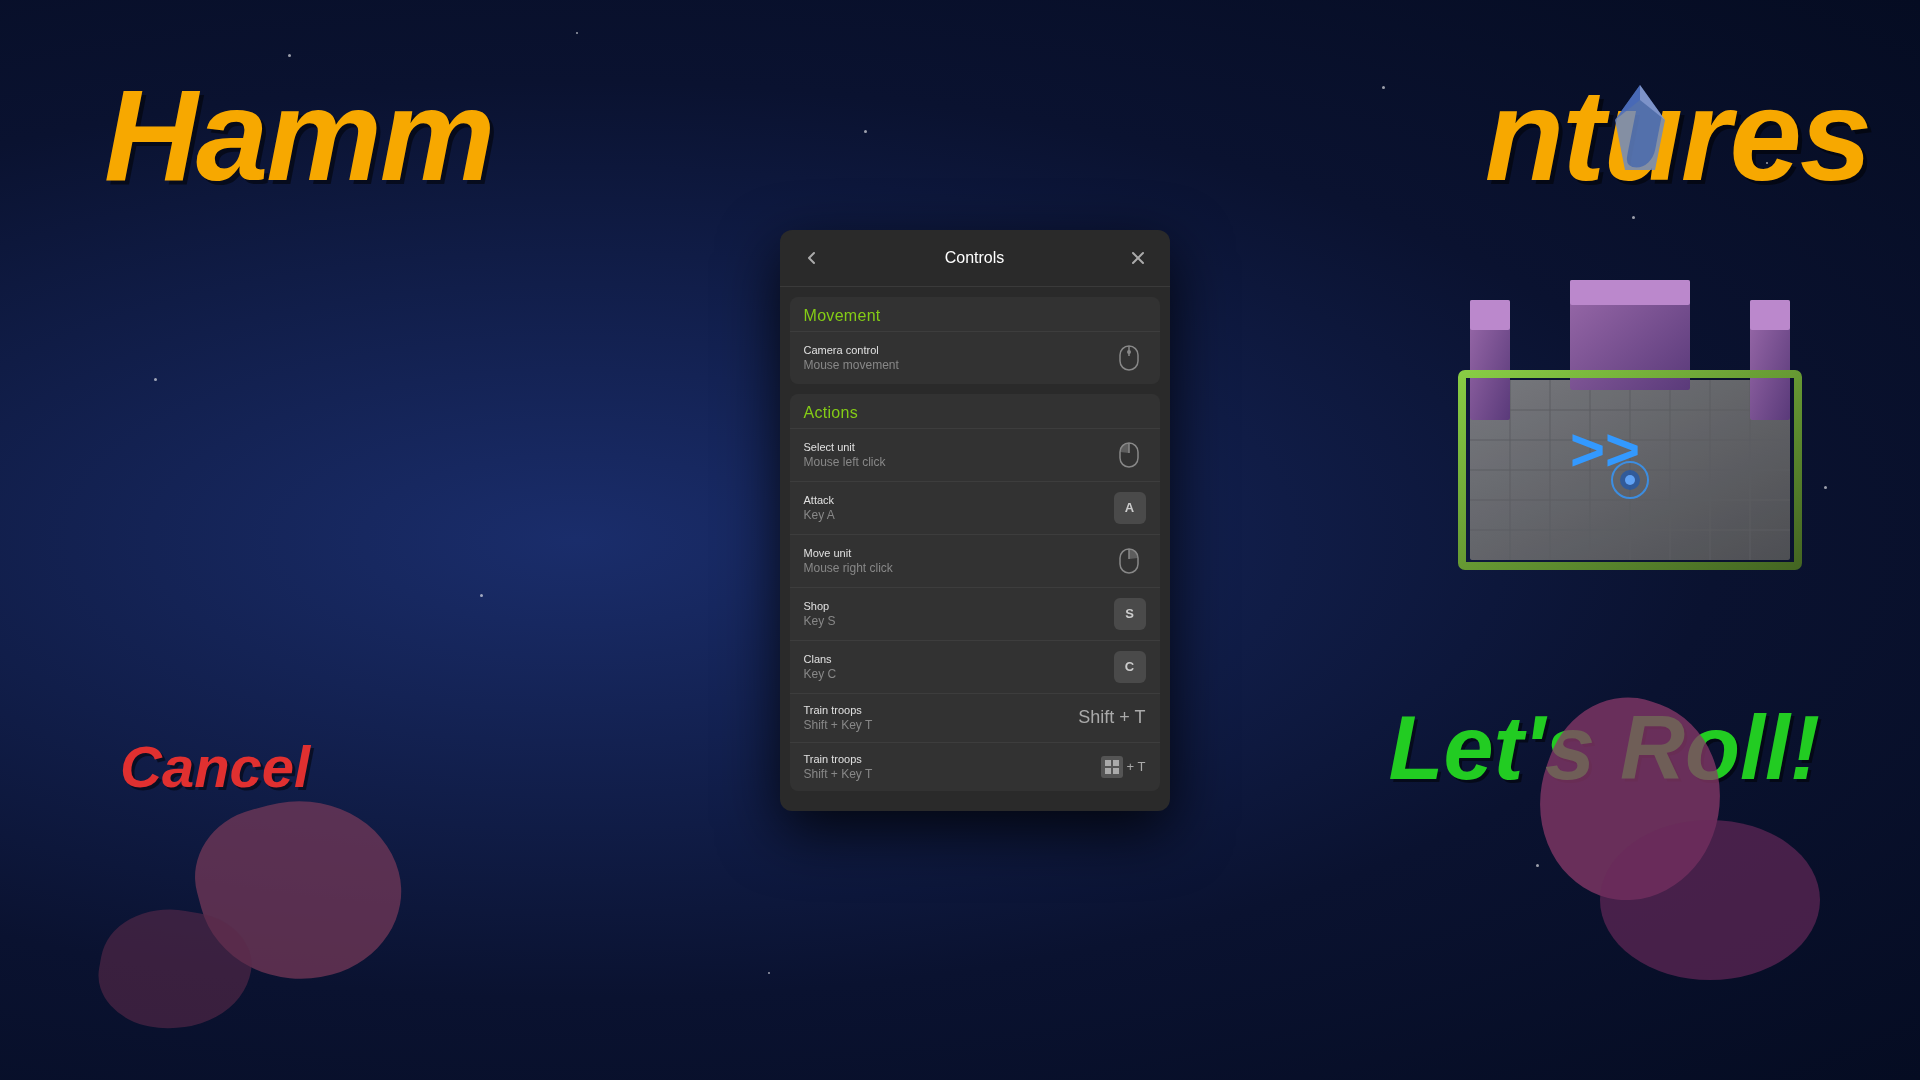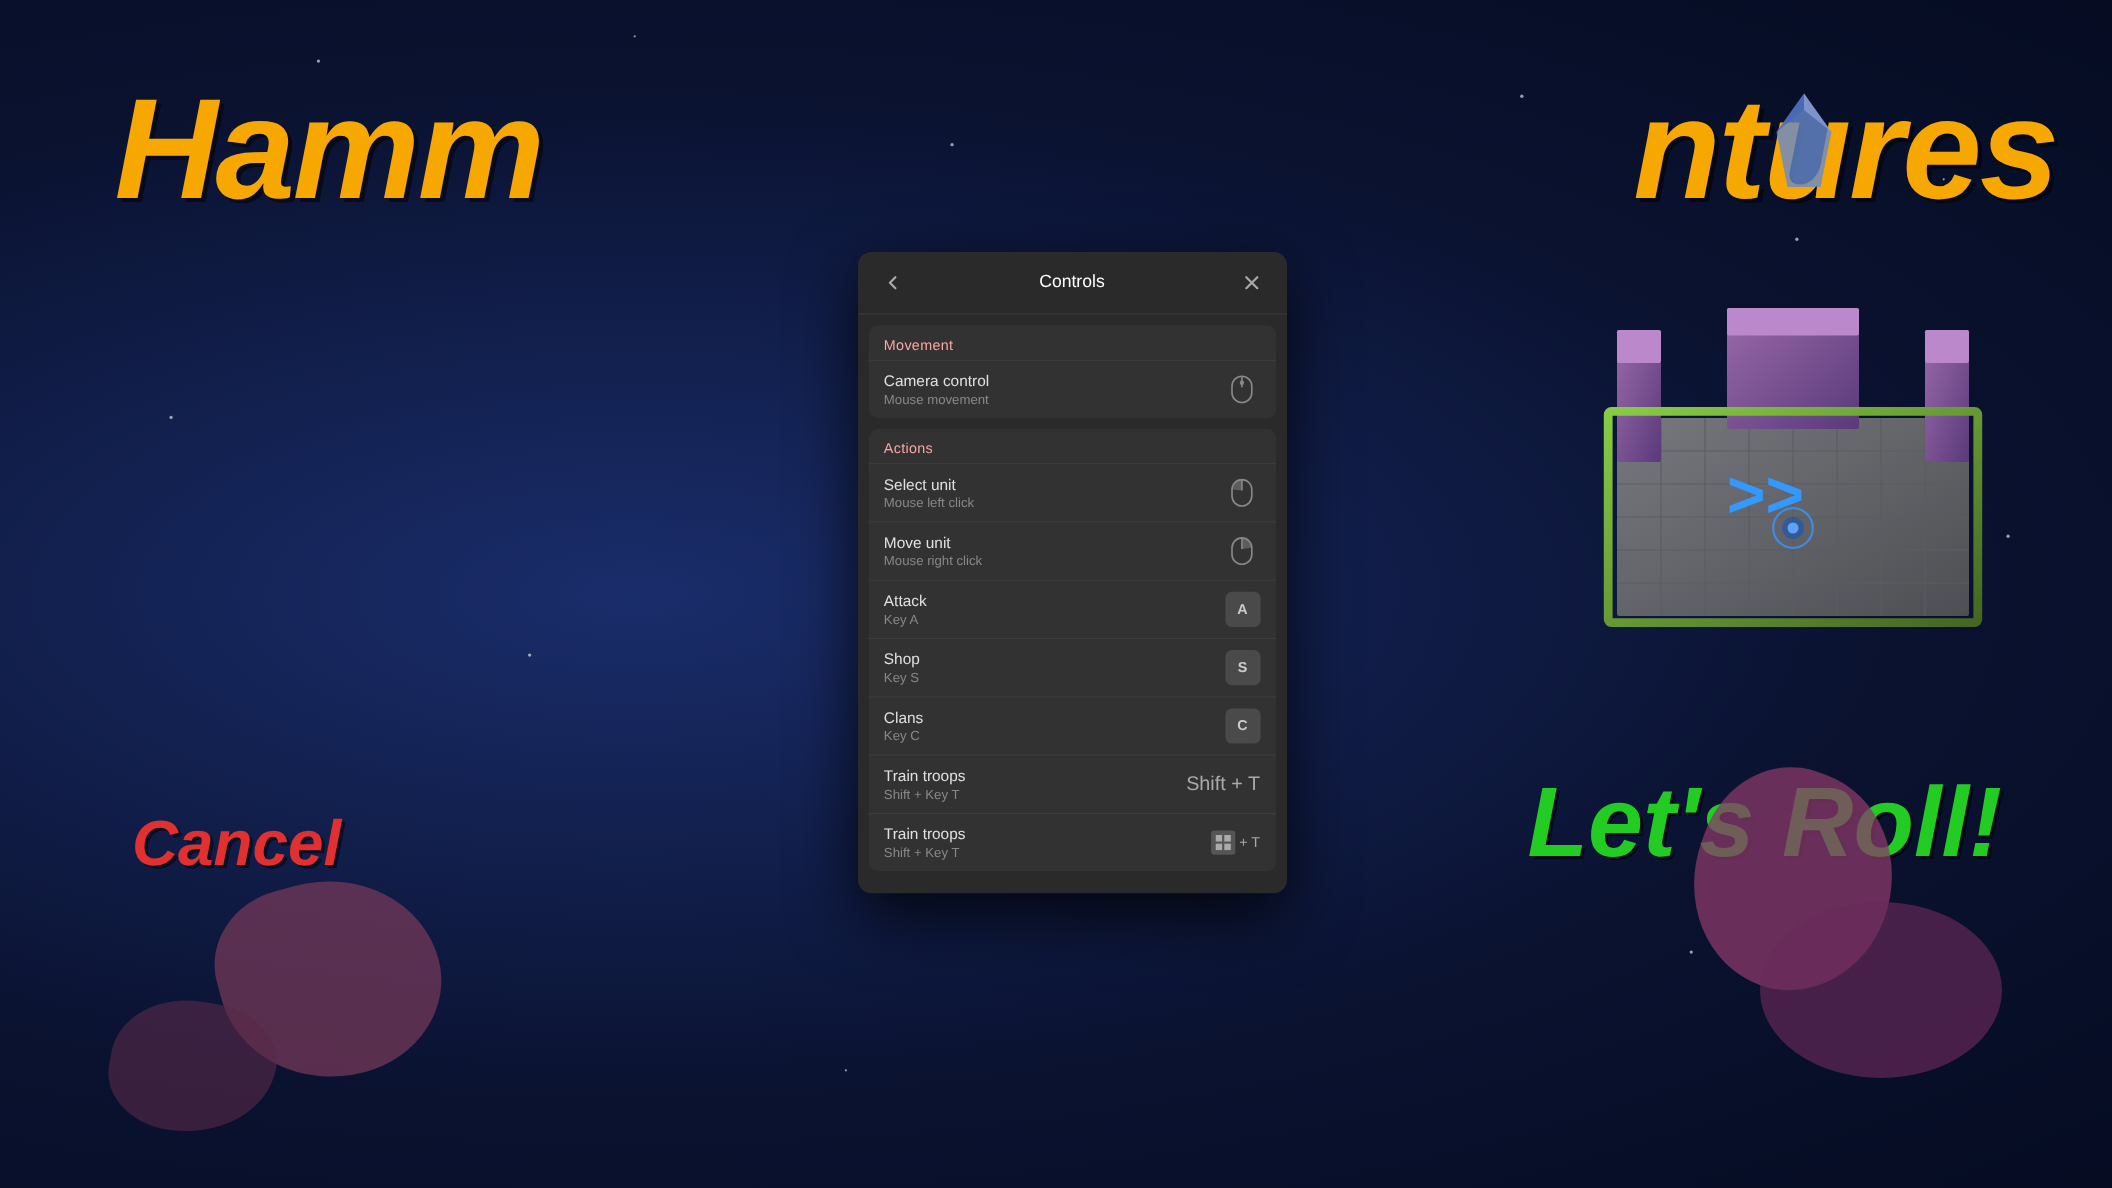--- a/index.html
+++ b/index.html
@@ -187,22 +187,22 @@
     
     .section {
       background: #323232;
       border-radius: 8px;
       margin: 10px 10px;
       overflow: hidden;
     }
 
     .section-header {
       padding: 10px 14px 6px 14px;
-      color: #fca5a5;
-      font-size: 13px;
+      color: #84cc16;
+      font-size: 16px;
       font-weight: 500;
       letter-spacing: 0.3px;
     }
 
     .control-item {
       display: flex;
       align-items: center;
       justify-content: space-between;
       padding: 10px 14px;
       border-top: 1px solid #3d3d3d;
@@ -214,21 +214,21 @@
     }
 
     .control-info {
       display: flex;
       flex-direction: column;
       gap: 2px;
     }
 
     .control-name {
       color: #e0e0e0;
-      font-size: 14px;
+      font-size: 11px;
       font-weight: 400;
     }
 
     .control-key {
       color: #888;
       font-size: 12px;
     }
 
     .key-badge {
       display: flex;
@@ -511,38 +511,38 @@
             <svg class="mouse-svg" viewBox="0 0 20 26" fill="none">
               <rect x="1" y="1" width="18" height="24" rx="9" stroke="#888" stroke-width="1.5"></rect>
               <line x1="10" y1="1" x2="10" y2="11" stroke="#888" stroke-width="1.5"></line>
               <path d="M1 10 Q1 1 10 1 L10 11Z" fill="#888" opacity="0.5"></path>
             </svg>
           </div>
         </div>
 
         <div class="control-item">
           <div class="control-info">
+            <span class="control-name">Attack</span>
+            <span class="control-key">Key A</span>
+          </div>
+          <div class="key-badge">A</div>
+        </div>
+
+        <div class="control-item">
+          <div class="control-info">
             <span class="control-name">Move unit</span>
             <span class="control-key">Mouse right click</span>
           </div>
           <div class="key-badge mouse-icon">
             <svg class="mouse-svg" viewBox="0 0 20 26" fill="none">
               <rect x="1" y="1" width="18" height="24" rx="9" stroke="#888" stroke-width="1.5"></rect>
               <line x1="10" y1="1" x2="10" y2="11" stroke="#888" stroke-width="1.5"></line>
               <path d="M10 1 Q19 1 19 10 L10 11Z" fill="#888" opacity="0.5"></path>
             </svg>
           </div>
-        </div>
-
-        <div class="control-item">
-          <div class="control-info">
-            <span class="control-name">Attack</span>
-            <span class="control-key">Key A</span>
-          </div>
-          <div class="key-badge">A</div>
         </div>
 
         <div class="control-item">
           <div class="control-info">
             <span class="control-name">Shop</span>
             <span class="control-key">Key S</span>
           </div>
           <div class="key-badge">S</div>
         </div>
 

